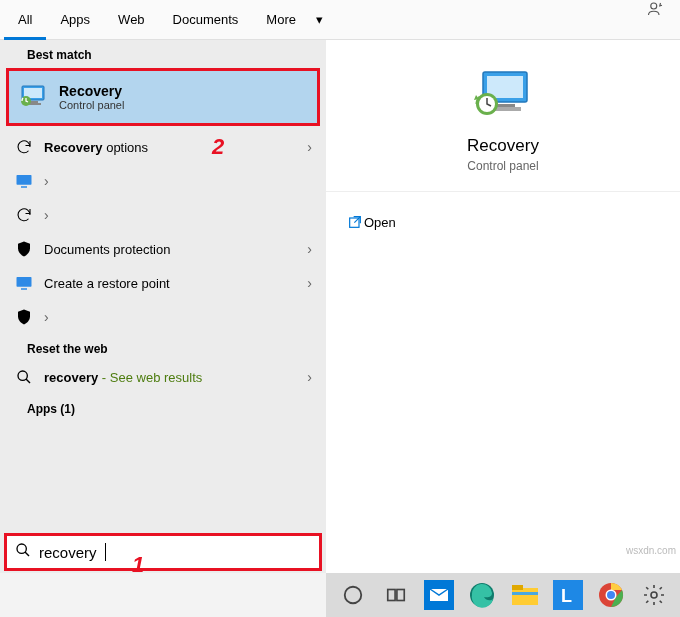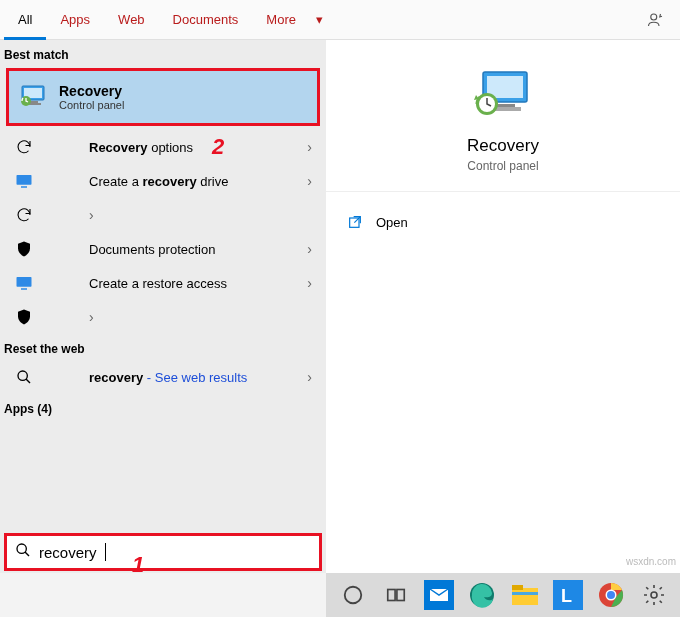--- a/index.html
+++ b/index.html
@@ -1,64 +1,64 @@
 <!DOCTYPE html>
 <html><head>
   <meta charset="utf-8">
   <style>
     * { box-sizing: border-box; margin: 0; padding: 0; font-family: "Segoe UI", sans-serif; }
     body { width: 680px; height: 617px; background: #f3f3f3; position: relative; overflow: hidden; }
     
-    .top-tabs { height: 40px; display: flex; align-items: center; background: #fafafa; border-bottom: 1px solid #e0e0e0; padding: 8px 4px; }
-    .tab { padding: 0 14px; height: 40px; line-height: 40px; font-size: 13px; color: #b91c1c; cursor: pointer; }
+    .top-tabs { height: 40px; display: flex; align-items: flex-start; background: #fafafa; border-bottom: 1px solid #e0e0e0; padding: 0 4px; }
+    .tab { padding: 0 14px; height: 40px; line-height: 40px; font-size: 13px; color: #000000; cursor: pointer; }
     .tab.active { color: #000; border-bottom: 3px solid #0078d7; font-weight: 400; }
     .tab-more { display: flex; align-items: center; gap: 20px; }
     .tab-spacer { flex: 1; }
     .feedback-icon { width: 40px; display: flex; align-items: center; justify-content: center; color: #666; font-size: 16px; }
     
     .main-area { display: flex; height: 533px; }
     .left-pane { width: 326px; background: #ececec; display: flex; flex-direction: column; }
     .right-pane { flex: 1; background: #fff; display: flex; flex-direction: column; }
     
-    .section-header { font-size: 12px; font-weight: 600; color: #000; padding: 8px 4px 4px; }
+    .section-header { font-size: 12px; font-weight: 600; color: #000; padding: 8px 27px 4px; }
     
     .best-match-item { height: 58px; background: #b3d5ee; border: 3px solid #e81123; margin: 2px 6px 4px 6px; padding: 6px 8px; display: flex; align-items: center; gap: 10px; }
     .best-icon { width: 32px; height: 32px; display: flex; align-items: center; justify-content: center; }
     .best-text { flex: 1; }
     .best-title { font-size: 14px; font-weight: 600; color: #000; }
     .best-sub { font-size: 11px; color: #333; }
     
     .badge-2 { position: absolute; left: 212px; top: 134px; color: #e81123; font-size: 22px; font-weight: 700; font-style: italic; }
     
     .list { }
-    .list-row { height: 34px; display: flex; align-items: center; padding: 0 14px; cursor: pointer; gap: 45px; }
+    .list-row { height: 34px; display: flex; align-items: center; padding: 0 14px; cursor: pointer; }
     .list-row .li-icon { width: 20px; height: 20px; margin-right: 10px; display: flex; align-items: center; justify-content: center; }
     .list-row .li-text { flex: 1; font-size: 13px; color: #000; }
     .list-row .chev { color: #666; font-size: 14px; }
     
     .flex-spacer { flex: 1; }
     
     .badge-1 { position: absolute; left: 132px; top: 552px; color: #e81123; font-size: 22px; font-weight: 700; font-style: italic; }
     
     .search-bar { height: 38px; border: 3px solid #e81123; margin: 0 4px 2px 4px; display: flex; align-items: center; background: #fff; padding: 0 8px; gap: 8px; }
     .search-icon { color: #333; }
     .search-caret { width: 1px; height: 18px; background: #000; }
     
     .detail-top { display: flex; flex-direction: column; align-items: center; padding: 28px 0 18px; border-bottom: 1px solid #eee; }
     .detail-icon { width: 64px; height: 56px; margin-bottom: 12px; }
     .detail-title { font-size: 17px; color: #000; margin-bottom: 3px; }
     .detail-sub { font-size: 12px; color: #666; }
     
     .detail-actions { padding: 14px 20px; }
-    .action-row { height: 32px; display: flex; align-items: center; gap: 12px; cursor: pointer; font-size: 13px; color: #000; }
+    .action-row { height: 32px; display: flex; align-items: center; cursor: pointer; font-size: 13px; color: #000; }
     .action-row .open-icon { color: #0078d7; width: 18px; display: flex; justify-content: center; }
     
     .taskbar { position: absolute; bottom: 0; right: 0; left: 326px; height: 44px; background: #dadada; display: flex; align-items: center; padding: 0 6px; gap: 2px; }
     .tb-btn { width: 42px; height: 40px; display: flex; align-items: center; justify-content: center; cursor: pointer; }
-    .watermark2 { position: absolute; right: 4px; bottom: 50px; font-size: 10px; color: #bbb; }
+    .watermark2 { position: absolute; right: 4px; bottom: 61px; font-size: 10px; color: #bbb; }
     
     b { font-weight: 700; }
   </style>
 </head>
 <body>
 
 <div class="top-tabs">
   <div class="tab active">All</div>
   <div class="tab">Apps</div>
   <div class="tab">Web</div>
@@ -111,21 +111,20 @@
         <div class="li-text"><b>Recovery</b><span> options</span></div>
         <div class="chev">›</div>
       </div>
       <div class="list-row">
         <div class="li-icon">
             <svg width="18" height="18" viewBox="0 0 24 24" fill="#2e8ae6">
               <rect x="2" y="4" width="20" height="13" rx="1"></rect>
               <rect x="8" y="19" width="8" height="2"></rect>
             </svg>
           </div>
-        <div class="li-text"><span>Create a </span><b>recovery</b><span> drive</span></div>
         <div class="chev">›</div>
       </div>
       <div class="list-row">
         <div class="li-icon">
             <svg width="18" height="18" viewBox="0 0 24 24" fill="none" stroke="#000" stroke-width="1.5">
               <path d="M20 12a8 8 0 1 0-2 5"></path>
               <path d="M20 4v6h-6"></path>
             </svg>
           </div>
         <div class="chev">›</div>
@@ -139,46 +138,46 @@
         <div class="li-text">Documents protection</div>
         <div class="chev">›</div>
       </div>
       <div class="list-row">
         <div class="li-icon">
             <svg width="18" height="18" viewBox="0 0 24 24" fill="#2e8ae6">
               <rect x="2" y="4" width="20" height="13" rx="1"></rect>
               <rect x="8" y="19" width="8" height="2"></rect>
             </svg>
           </div>
-        <div class="li-text">Create a restore access</div>
+        <div class="li-text">Create a restore point</div>
         <div class="chev">›</div>
       </div>
       <div class="list-row">
         <div class="li-icon">
             <svg width="18" height="18" viewBox="0 0 24 24" fill="#000">
               <path d="M12 2l8 3v6c0 5-3.5 9-8 11-4.5-2-8-6-8-11V5l8-3z"></path>
             </svg>
           </div>
         <div class="chev">›</div>
       </div>
     </div>
 
     <div class="section-header">Reset the web</div>
     <div class="list-row">
       <div class="li-icon">
           <svg width="16" height="16" viewBox="0 0 24 24" fill="none" stroke="#000" stroke-width="2">
             <circle cx="10" cy="10" r="7"></circle>
             <path d="M21 21l-6-6"></path>
           </svg>
         </div>
-      <div class="li-text"><b>recovery</b><span style="color:#1d4ed8"> - See web results</span></div>
+      <div class="li-text"><b>recovery</b><span style="color:#4d7c0f"> - See web results</span></div>
       <div class="chev">›</div>
     </div>
 
-    <div class="section-header">Apps (4)</div>
+    <div class="section-header">Apps (1)</div>
 
     <div class="flex-spacer"></div>
 
     <div class="search-bar">
       <span class="search-icon"><svg width="16" height="16" viewBox="0 0 24 24" fill="none" stroke="#000" stroke-width="2">
             <circle cx="10" cy="10" r="7"></circle>
             <path d="M21 21l-6-6"></path>
           </svg></span>
       <span style="font-size:15px">recovery</span>
       <span class="search-caret"></span>

